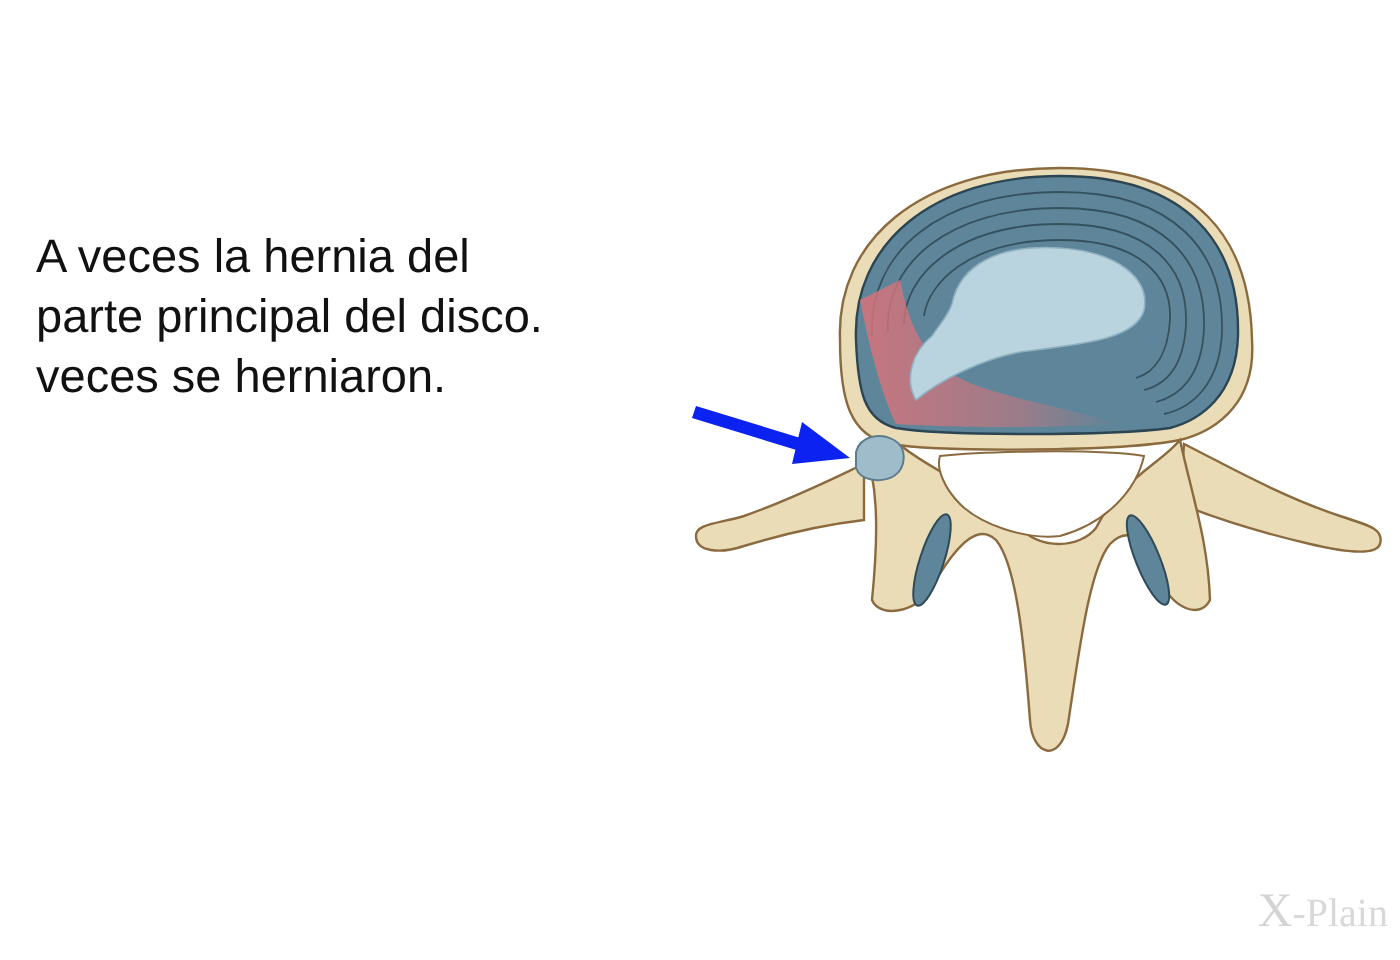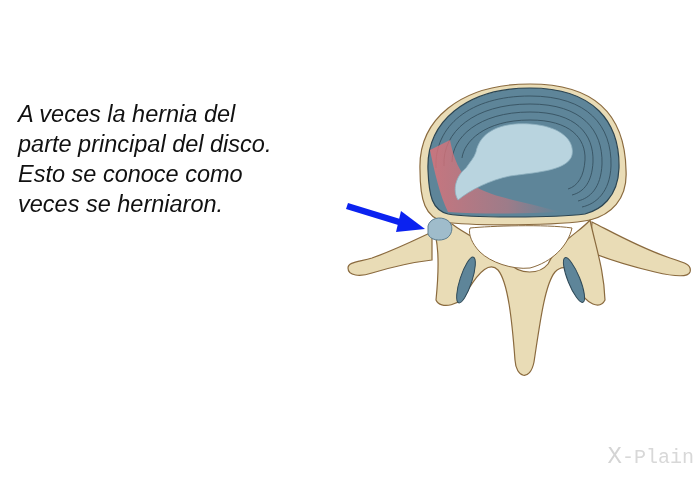--- a/index.html
+++ b/index.html
@@ -1,38 +1,37 @@
 <!DOCTYPE html>
 <html><head>
 <meta charset="utf-8">
 <style>
   html, body { margin: 0; padding: 0; }
   body {
     width: 700px; height: 480px; background: #ffffff; position: relative; overflow: hidden;
     font-family: "Liberation Sans", sans-serif;
   }
   .caption {
-    position: absolute; left: 18px; top: 99px; width: 330px;
-    font-size: 23.5px; line-height: 30px; color: #111111; font-style: italic;
+    position: absolute; left: 18px; top: 113px; width: 330px;
+    font-size: 23.5px; line-height: 30px; color: #111111;
   }
   .caption span { display: block; white-space: nowrap; }
   .illustration { position: absolute; left: 340px; top: 40px; width: 360px; height: 380px; }
   .logo {
     position: absolute; right: 6px; bottom: 10px; font-size: 20px; color: #d8d8d8;
-    font-family: Liberation Mono, monospace; font-weight: normal; letter-spacing: 0px;
+    font-family: Liberation Serif, serif; font-weight: normal; letter-spacing: 0px;
   }
   .logo .x { font-size: 24px; color: #d4d4d4; }
 </style>
 </head>
 <body>
 
 <div class="caption">
   <span>A veces la hernia del</span>
   <span>parte principal del disco.</span>
-  <span>Esto se conoce como</span>
   <span>veces se herniaron.</span>
 </div>
 
 <svg class="illustration" viewBox="340 40 360 380" xmlns="http://www.w3.org/2000/svg">
   <defs>
     <linearGradient id="redfade" x1="0" y1="0" x2="1" y2="0">
       <stop offset="0" stop-color="#d9737a"></stop>
       <stop offset="0.6" stop-color="#d9737a" stop-opacity="0.6"></stop>
       <stop offset="1" stop-color="#d9737a" stop-opacity="0"></stop>
     </linearGradient>

